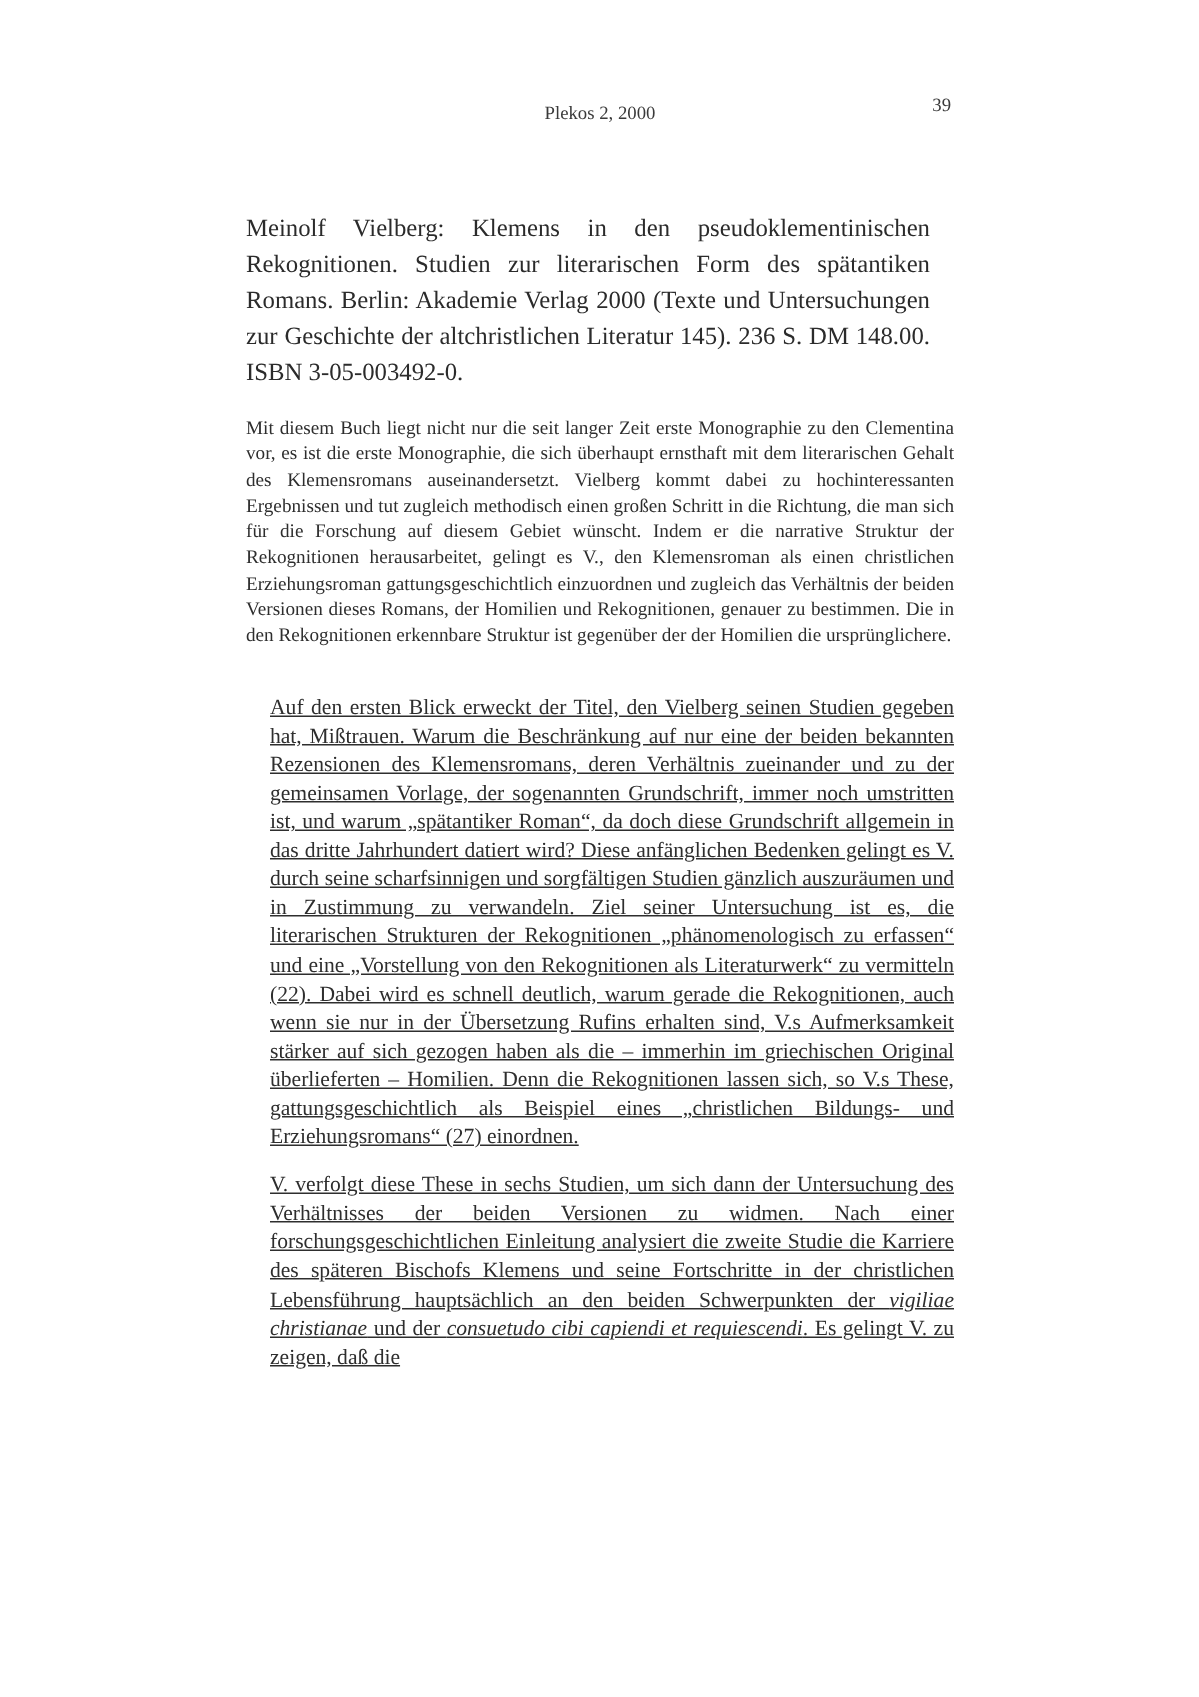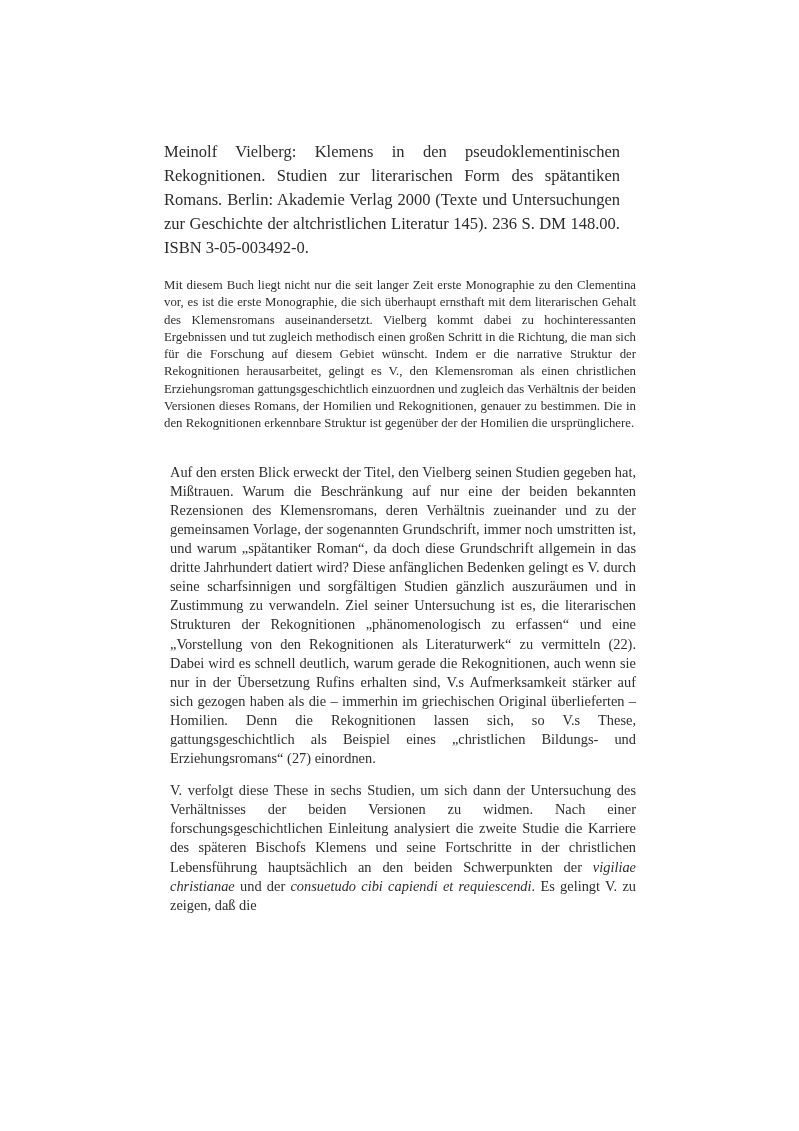--- a/index.html
+++ b/index.html
@@ -54,33 +54,38 @@
   .abstract {
     font-size: 12.8px;
     line-height: 17.3px;
     margin: 0 0 30px 0;
     text-align: justify;
     color: #2e2e2e;
   }
   .body-para {
     font-size: 14.4px;
     line-height: 19.1px;
-    margin: 0 0 13px 6px;
+    margin: 0 0 13px 16px;
     text-align: justify;
     color: #2e2e2e;
+    text-decoration: underline;
   }
   .latin {
     font-style: italic;
   }
 </style>
 </head>
 <body>
 
 <div class="page">
 
+  <header class="running-head">
+    <span class="journal">Plekos 2, 2000</span>
+    <span class="pagenum">39</span>
+  </header>
 
   <main class="text-block">
 
     <h1 class="review-heading">Meinolf Vielberg: Klemens in den pseudoklementinischen Rekognitionen. Studien zur literarischen Form des spätantiken Romans. Berlin: Akademie Verlag 2000 (Texte und Untersuchungen zur Geschichte der altchristlichen Literatur 145). 236 S. DM 148.00. ISBN 3-05-003492-0.</h1>
 
     <p class="abstract">Mit diesem Buch liegt nicht nur die seit langer Zeit erste Monographie zu den Clementina vor, es ist die erste Monographie, die sich überhaupt ernsthaft mit dem literarischen Gehalt des Klemensromans auseinandersetzt. Vielberg kommt dabei zu hochinteressanten Ergebnissen und tut zugleich methodisch einen großen Schritt in die Richtung, die man sich für die Forschung auf diesem Gebiet wünscht. Indem er die narrative Struktur der Rekognitionen herausarbeitet, gelingt es V., den Klemensroman als einen christlichen Erziehungsroman gattungsgeschichtlich einzuordnen und zugleich das Verhältnis der beiden Versionen dieses Romans, der Homilien und Rekognitionen, genauer zu bestimmen. Die in den Rekognitionen erkennbare Struktur ist gegenüber der der Homilien die ursprünglichere.</p>
 
     <p class="body-para">Auf den ersten Blick erweckt der Titel, den Vielberg seinen Studien gegeben hat, Mißtrauen. Warum die Beschränkung auf nur eine der beiden bekannten Rezensionen des Klemensromans, deren Verhältnis zueinander und zu der gemeinsamen Vorlage, der sogenannten Grundschrift, immer noch umstritten ist, und warum „spätantiker Roman“, da doch diese Grundschrift allgemein in das dritte Jahrhundert datiert wird? Diese anfänglichen Bedenken gelingt es V. durch seine scharfsinnigen und sorgfältigen Studien gänzlich auszuräumen und in Zustimmung zu verwandeln. Ziel seiner Untersuchung ist es, die literarischen Strukturen der Rekognitionen „phänomenologisch zu erfassen“ und eine „Vorstellung von den Rekognitionen als Literaturwerk“ zu vermitteln (22). Dabei wird es schnell deutlich, warum gerade die Rekognitionen, auch wenn sie nur in der Übersetzung Rufins erhalten sind, V.s Aufmerksamkeit stärker auf sich gezogen haben als die – immerhin im griechischen Original überlieferten – Homilien. Denn die Rekognitionen lassen sich, so V.s These, gattungsgeschichtlich als Beispiel eines „christlichen Bildungs- und Erziehungsromans“ (27) einordnen.</p>
 
     <p class="body-para"><span>V. verfolgt diese These in sechs Studien, um sich dann der Untersuchung des Verhältnisses der beiden Versionen zu widmen. Nach einer forschungsgeschichtlichen Einleitung analysiert die zweite Studie die Karriere des späteren Bischofs Klemens und seine Fortschritte in der christlichen Lebensführung hauptsächlich an den beiden Schwerpunkten der </span><em class="latin">vigiliae christianae</em><span> und der </span><em class="latin">consuetudo cibi capiendi et requiescendi</em><span>. Es gelingt V. zu zeigen, daß die</span></p>

